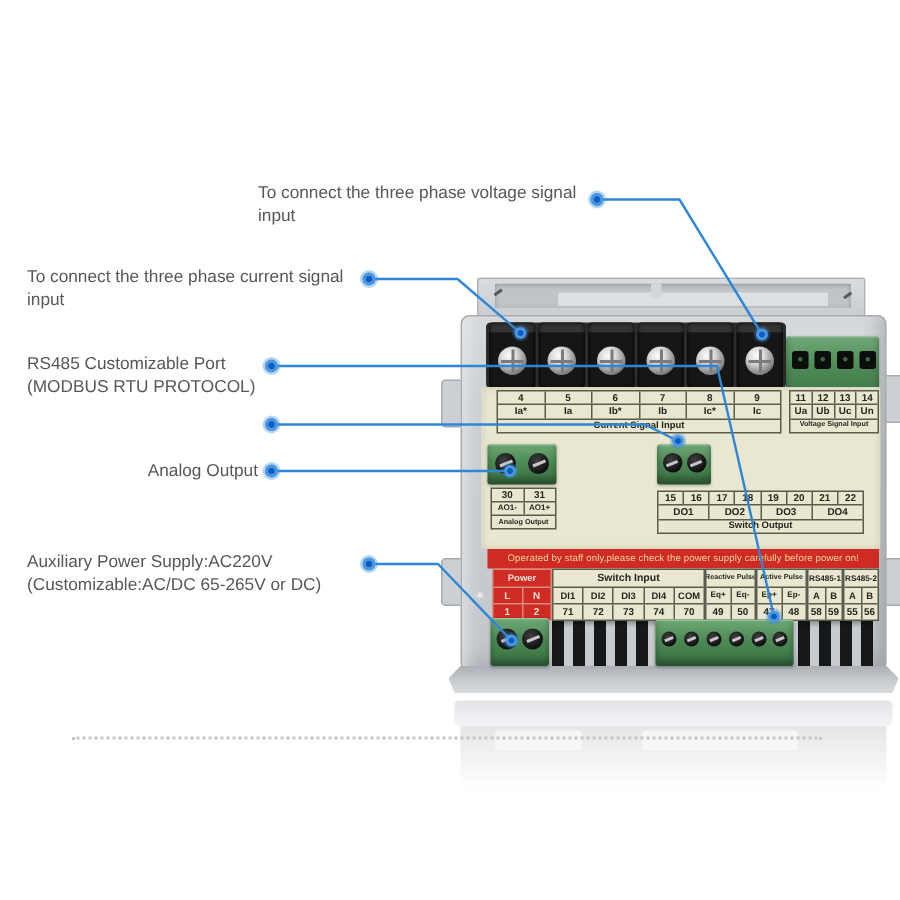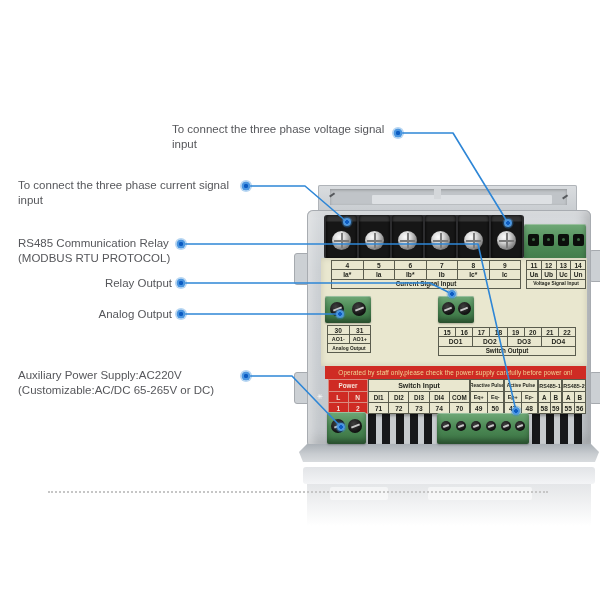--- a/index.html
+++ b/index.html
@@ -361,20 +361,19 @@
   <div class="cdot" style="left:246px;top:376px;"></div>
   <div class="cdot end" style="left:508px;top:223px;"></div>
   <div class="cdot end" style="left:347px;top:222px;"></div>
   <div class="cdot end" style="left:516px;top:411px;"></div>
   <div class="cdot end" style="left:452px;top:294px;"></div>
   <div class="cdot end" style="left:340px;top:314px;"></div>
   <div class="cdot end" style="left:341px;top:427px;"></div>
 
   <div class="ann" style="left:172px;top:122px;width:236px;">To connect the three phase voltage signal input</div>
   <div class="ann" style="left:18px;top:178px;width:232px;">To connect the three phase current signal input</div>
-  <div class="ann" style="left:18px;top:236px;width:185px;">RS485 Communication Relay
+  <div class="ann" style="left:18px;top:236px;width:185px;">RS485 Customizable Port
 (MODBUS RTU PROTOCOL)</div>
-  <div class="ann right" style="left:40px;top:276px;width:132px;">Relay Output</div>
   <div class="ann right" style="left:40px;top:307px;width:132px;">Analog Output</div>
   <div class="ann" style="left:18px;top:368px;width:242px;">Auxiliary Power Supply:AC220V
 (Customizable:AC/DC 65-265V or DC)</div>
 
 </div>
 
 </body></html>

